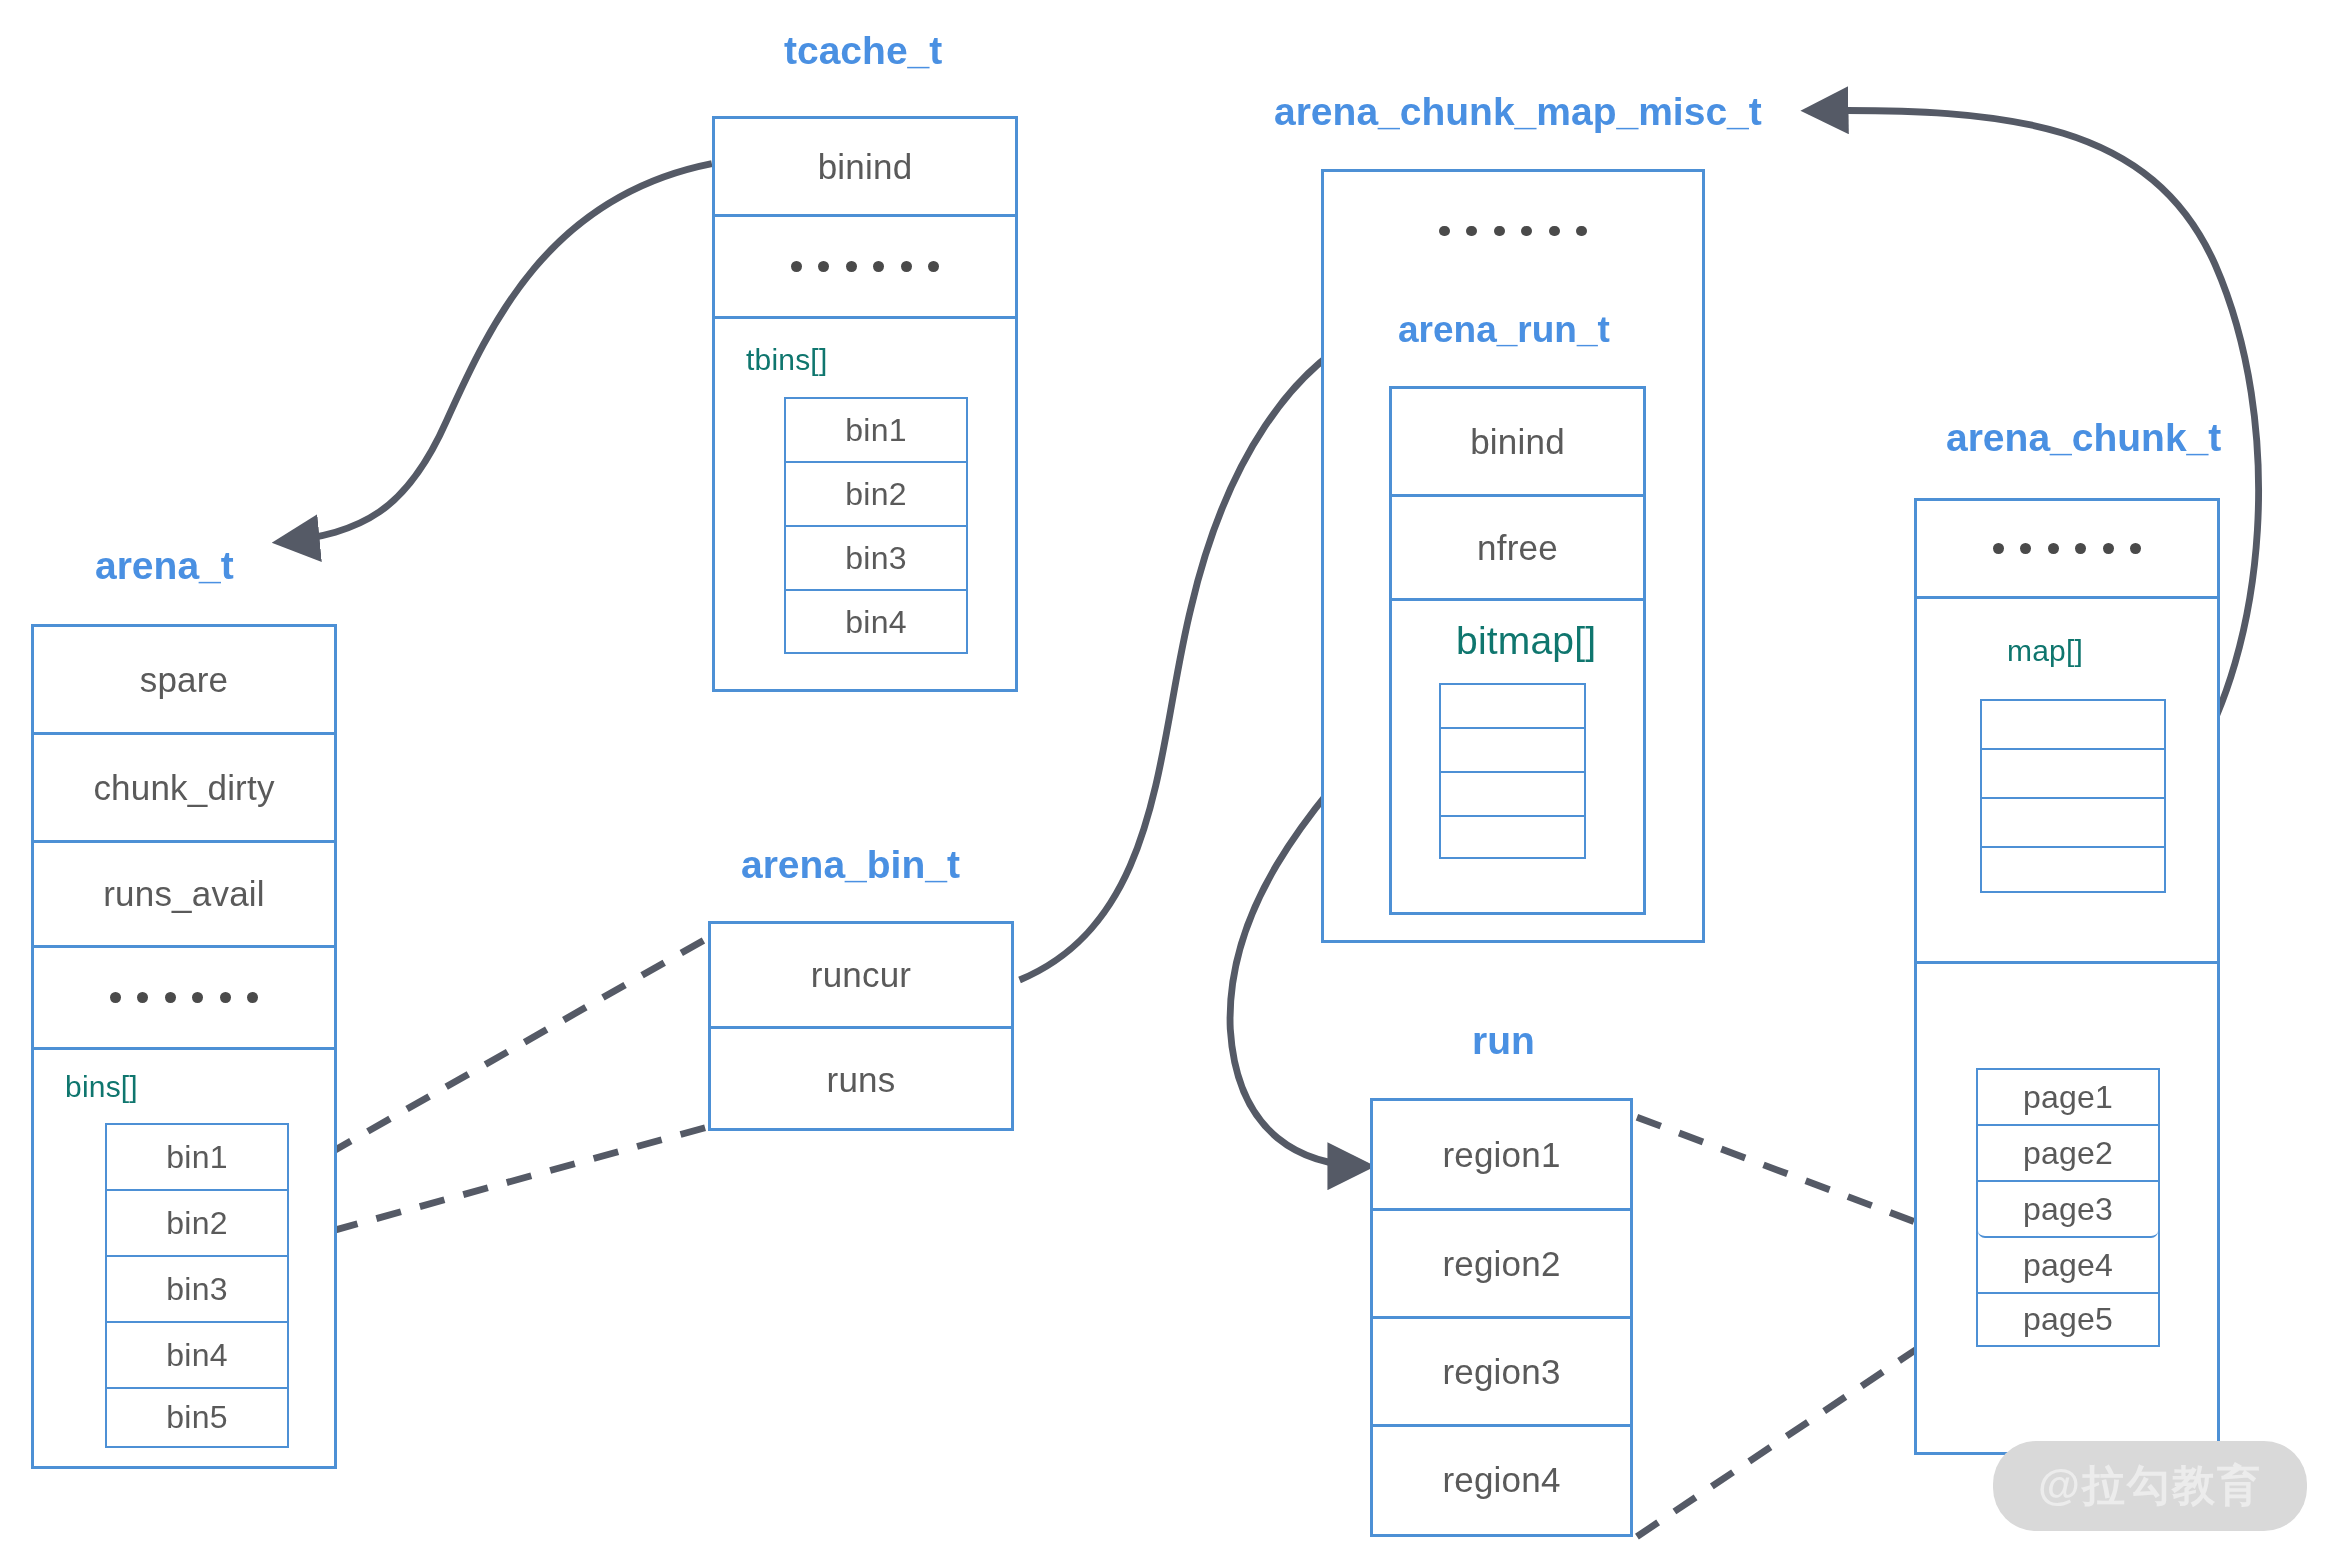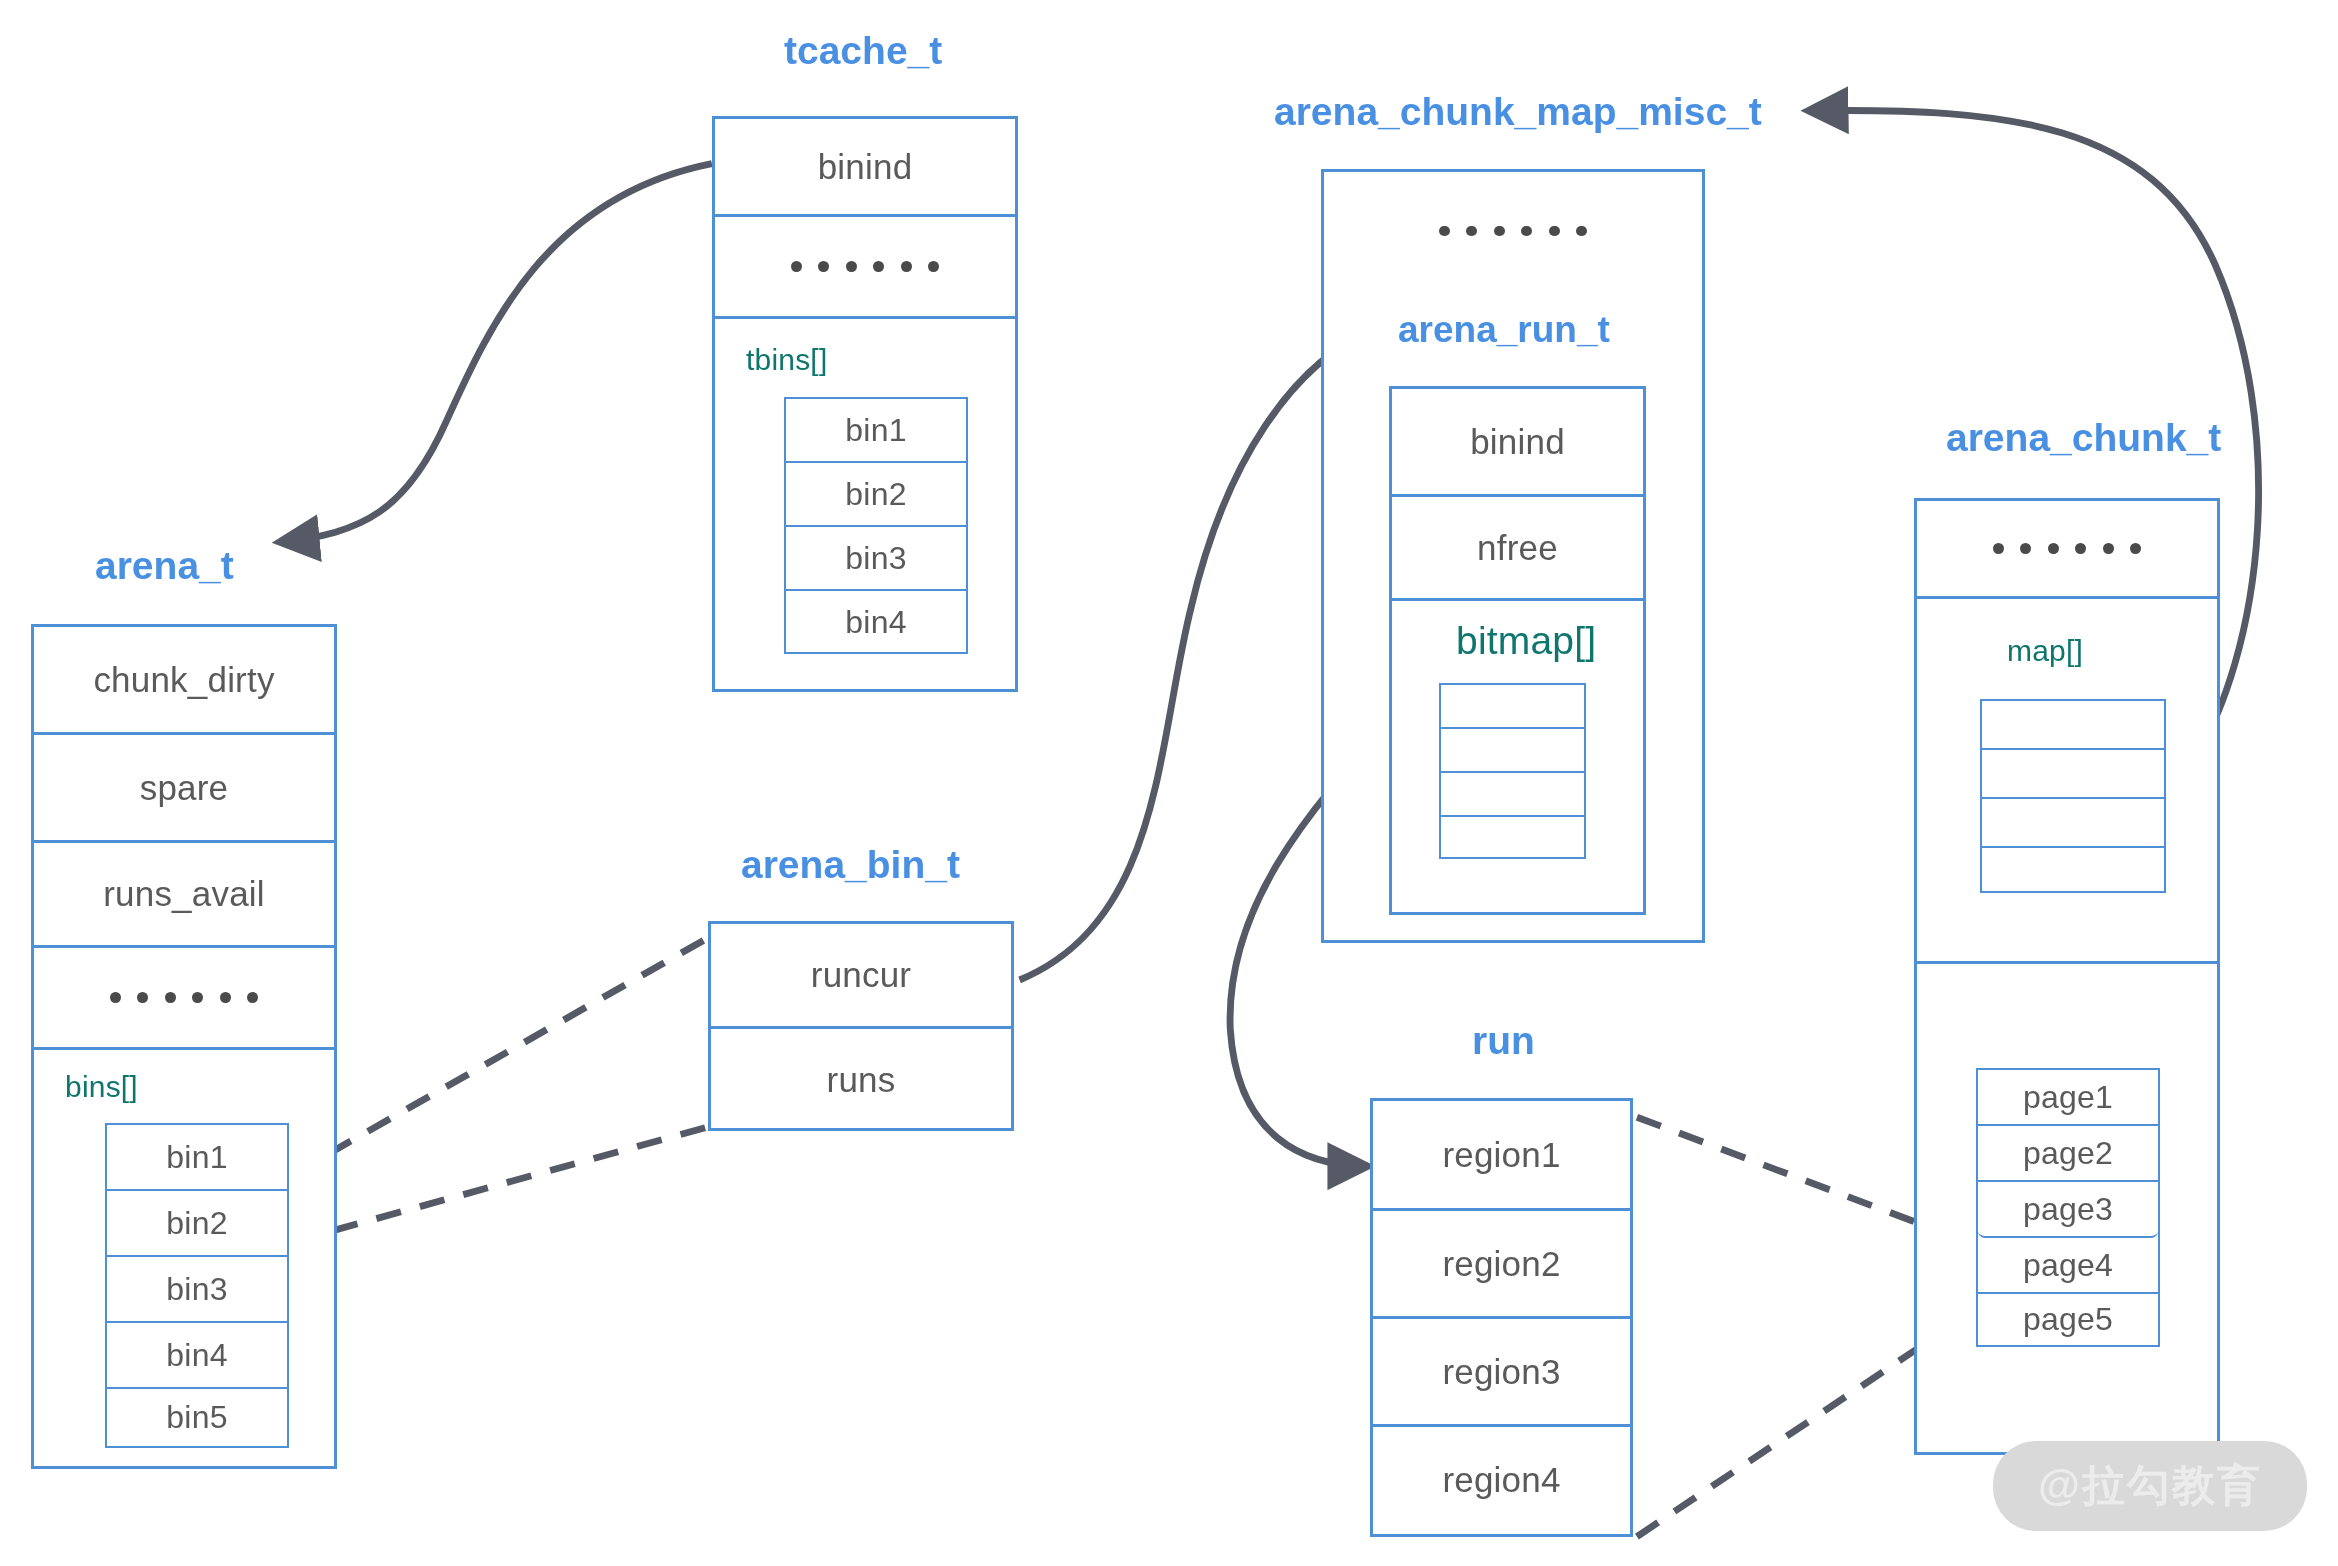--- a/index.html
+++ b/index.html
@@ -139,22 +139,22 @@
         <div class="row thin" style="height:64px; font-size:32px;">bin2</div>
         <div class="row thin" style="height:64px; font-size:32px;">bin3</div>
         <div class="row thin" style="height:63px; font-size:32px;">bin4</div>
       </div>
     </div>
   </div>
 
   <div class="type-label" style="left:95px; top:544px;">arena_t</div>
 
   <div class="struct" style="left:31px; top:624px; width:306px; height:845px;">
+    <div class="row" style="height:108px;">spare</div>
     <div class="row" style="height:108px;">chunk_dirty</div>
-    <div class="row" style="height:108px;">spare</div>
     <div class="row" style="height:105px;">runs_avail</div>
     <div class="row" style="height:102px;">
       <span class="dots">
         <i></i>
           <i></i>
           <i></i>
           <i></i>
           <i></i>
           <i></i>
       </span>

